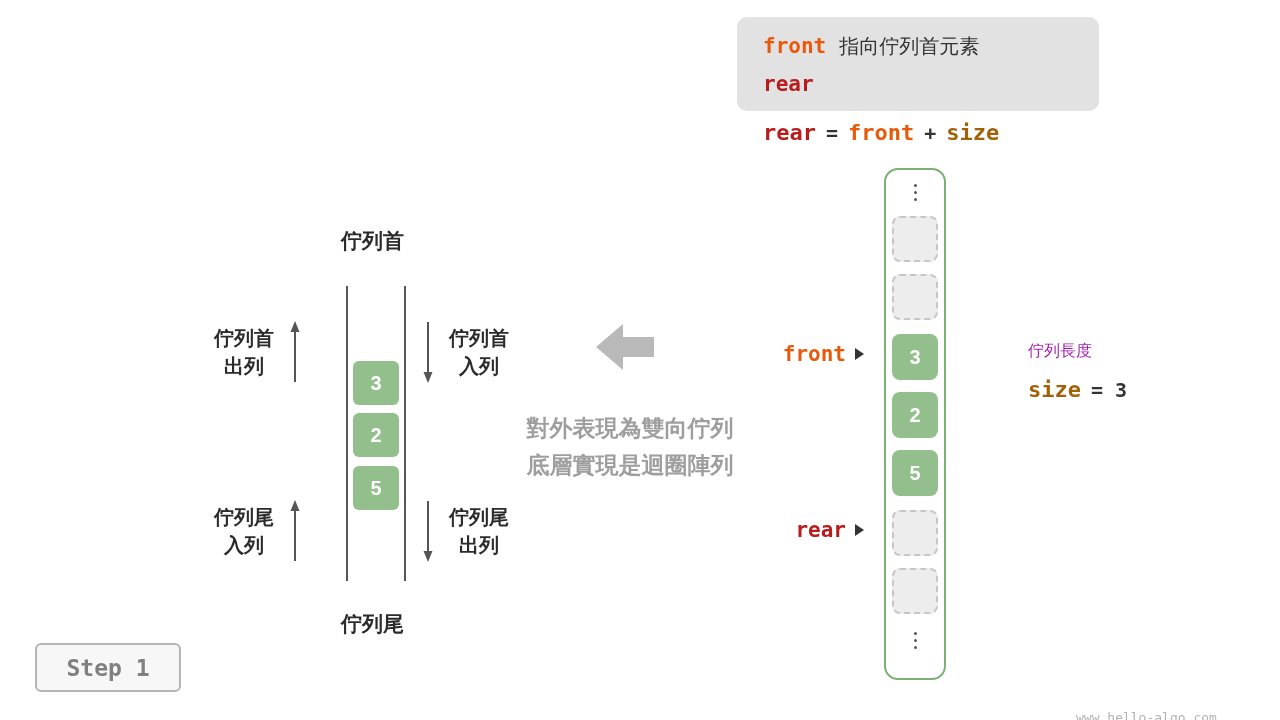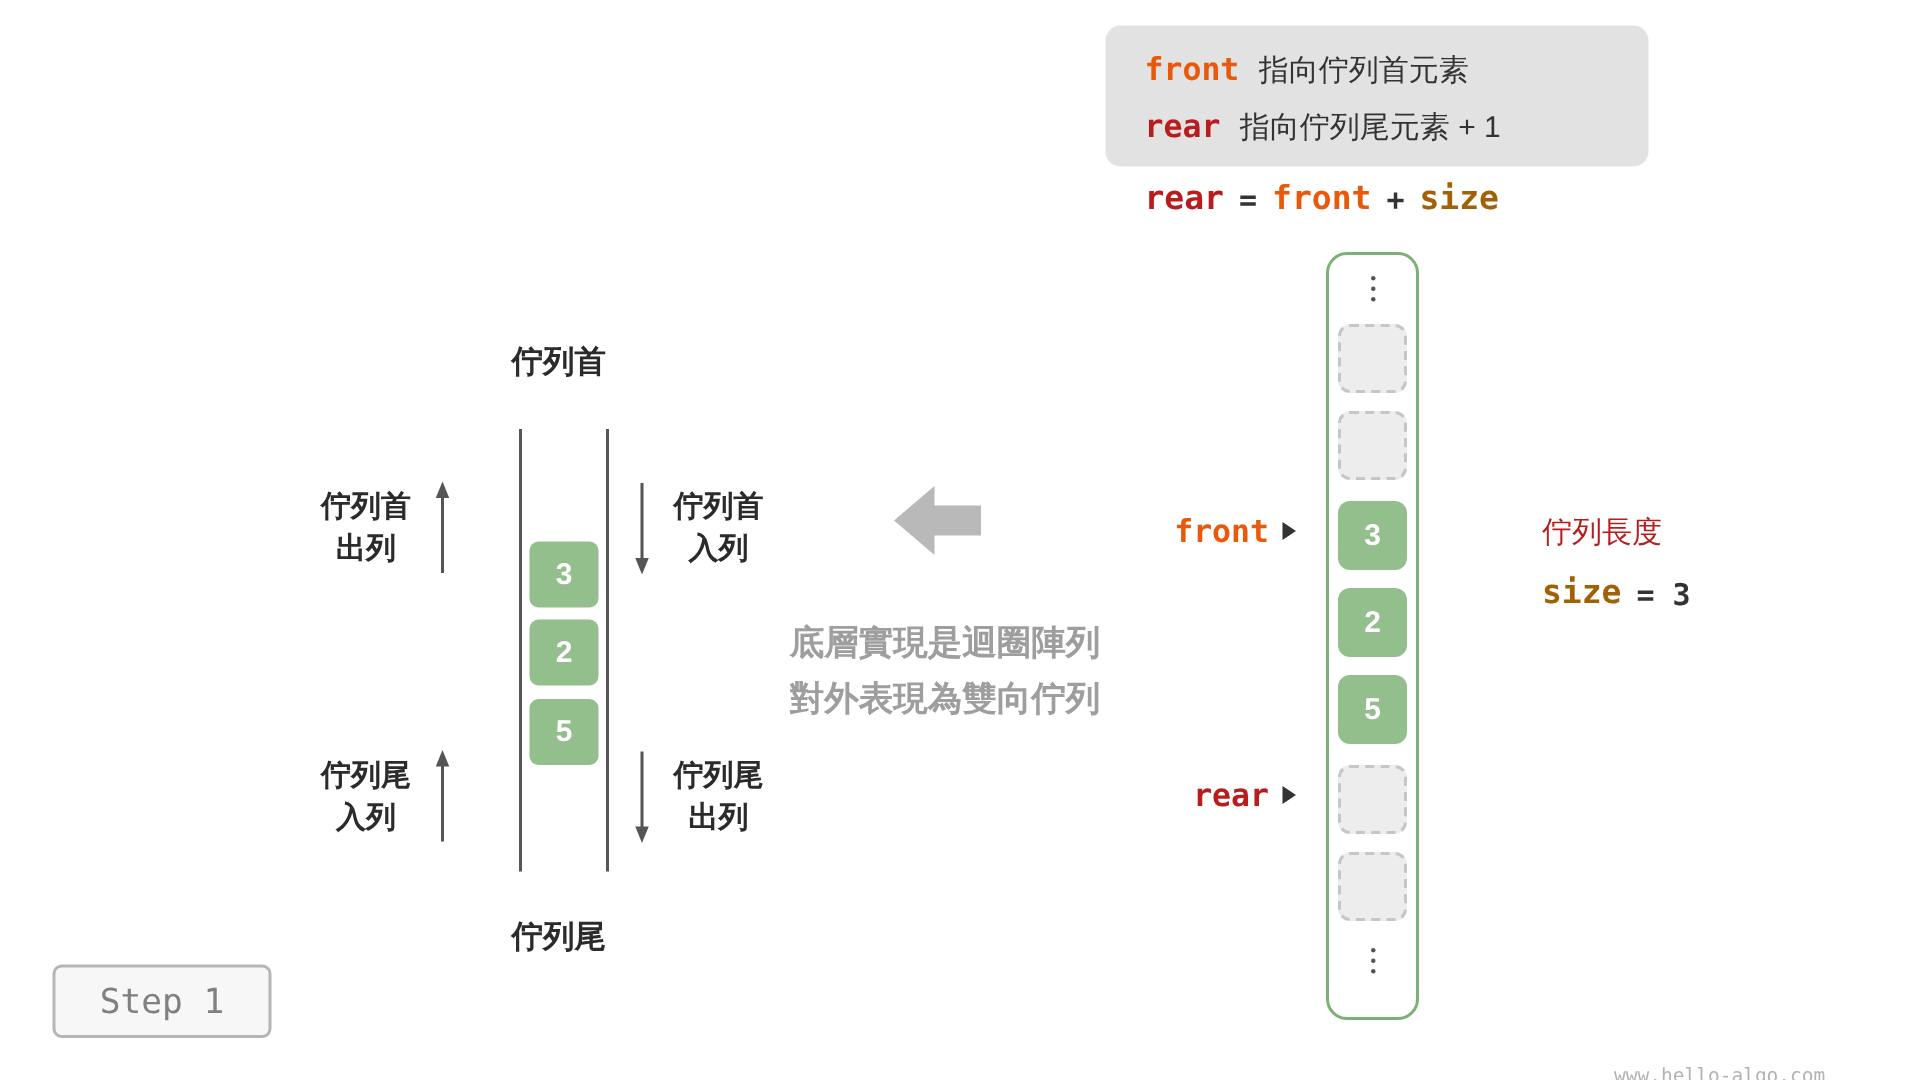--- a/index.html
+++ b/index.html
@@ -66,49 +66,48 @@
 
   .pointer-row {
     position:absolute; width:122px; display:flex; align-items:center;
     justify-content:flex-end; gap:9px;
   }
   .pointer-row .code { font-size:21px; }
   .tri { width:0; height:0; border-top:6px solid transparent; border-bottom:6px solid transparent; border-left:9px solid #333; }
 
   
   .size-block { position:absolute; left:1028px; top:341px; }
-  .size-title { font-size:20px; color:#b91c1c; }
+  .size-title { font-size:16px; color:#a21caf; }
   .size-value { margin-top:15px; display:flex; align-items:center; gap:10px; font-size:22px; }
   .size-rest  { font-family:"DejaVu Sans Mono", monospace; color:#333; font-size:20px; font-weight:bold; }
 
   .step-box {
     position:absolute; left:35px; top:643px; width:146px; height:49px;
     background:#f7f7f7; border:2px solid #b5b5b5; border-radius:6px; box-sizing:border-box;
     display:flex; align-items:center; justify-content:center;
-    font-family:"DejaVu Sans Mono", monospace; font-weight:normal; font-size:23px; color:#808080;
+    font-family:"DejaVu Sans Mono", monospace; font-weight:bold; font-size:23px; color:#808080;
   }
   .watermark {
     position:absolute; left:1076px; top:676px; font-size:13px; color:#b3b3b3;
     font-family:"DejaVu Sans Mono", monospace;
     margin-top:34px;
   }
 </style>
 </head>
 <body>
 
 <div class="canvas">
 
   <div class="legend-box">
     <div class="legend-line">
       <span class="code c-front">front</span>
       <span class="legend-desc">指向佇列首元素</span>
     </div>
     <div class="legend-line">
       <span class="code c-rear">rear</span>
-      <span class="legend-desc">指向佇列尾元素 + 1</span>
     </div>
   </div>
 
   <div class="formula">
     <span class="code c-rear">rear</span>
     <span class="op">=</span>
     <span class="code c-front">front</span>
     <span class="op">+</span>
     <span class="code c-size">size</span>
   </div>
@@ -163,22 +162,22 @@
       <div>佇列尾</div>
       <div>出列</div>
     </div>
   </div>
 
   <svg class="big-arrow" style="left:596px; top:324px;" width="58" height="46" viewBox="0 0 58 46">
     <polygon points="0,23 27,0 27,13 58,13 58,33 27,33 27,46" fill="#b9b9b9"></polygon>
   </svg>
 
   <div class="note">
+    <div>對外表現為雙向佇列</div>
     <div>底層實現是迴圈陣列</div>
-    <div>對外表現為雙向佇列</div>
   </div>
 
   <div class="array-box">
     <div class="vdots" style="top:14px;">
         <i></i>
         <i></i>
         <i></i>
       </div>
     <div class="a-cell a-empty" style="top:46px;"></div>
     <div class="a-cell a-empty" style="top:104px;"></div>

